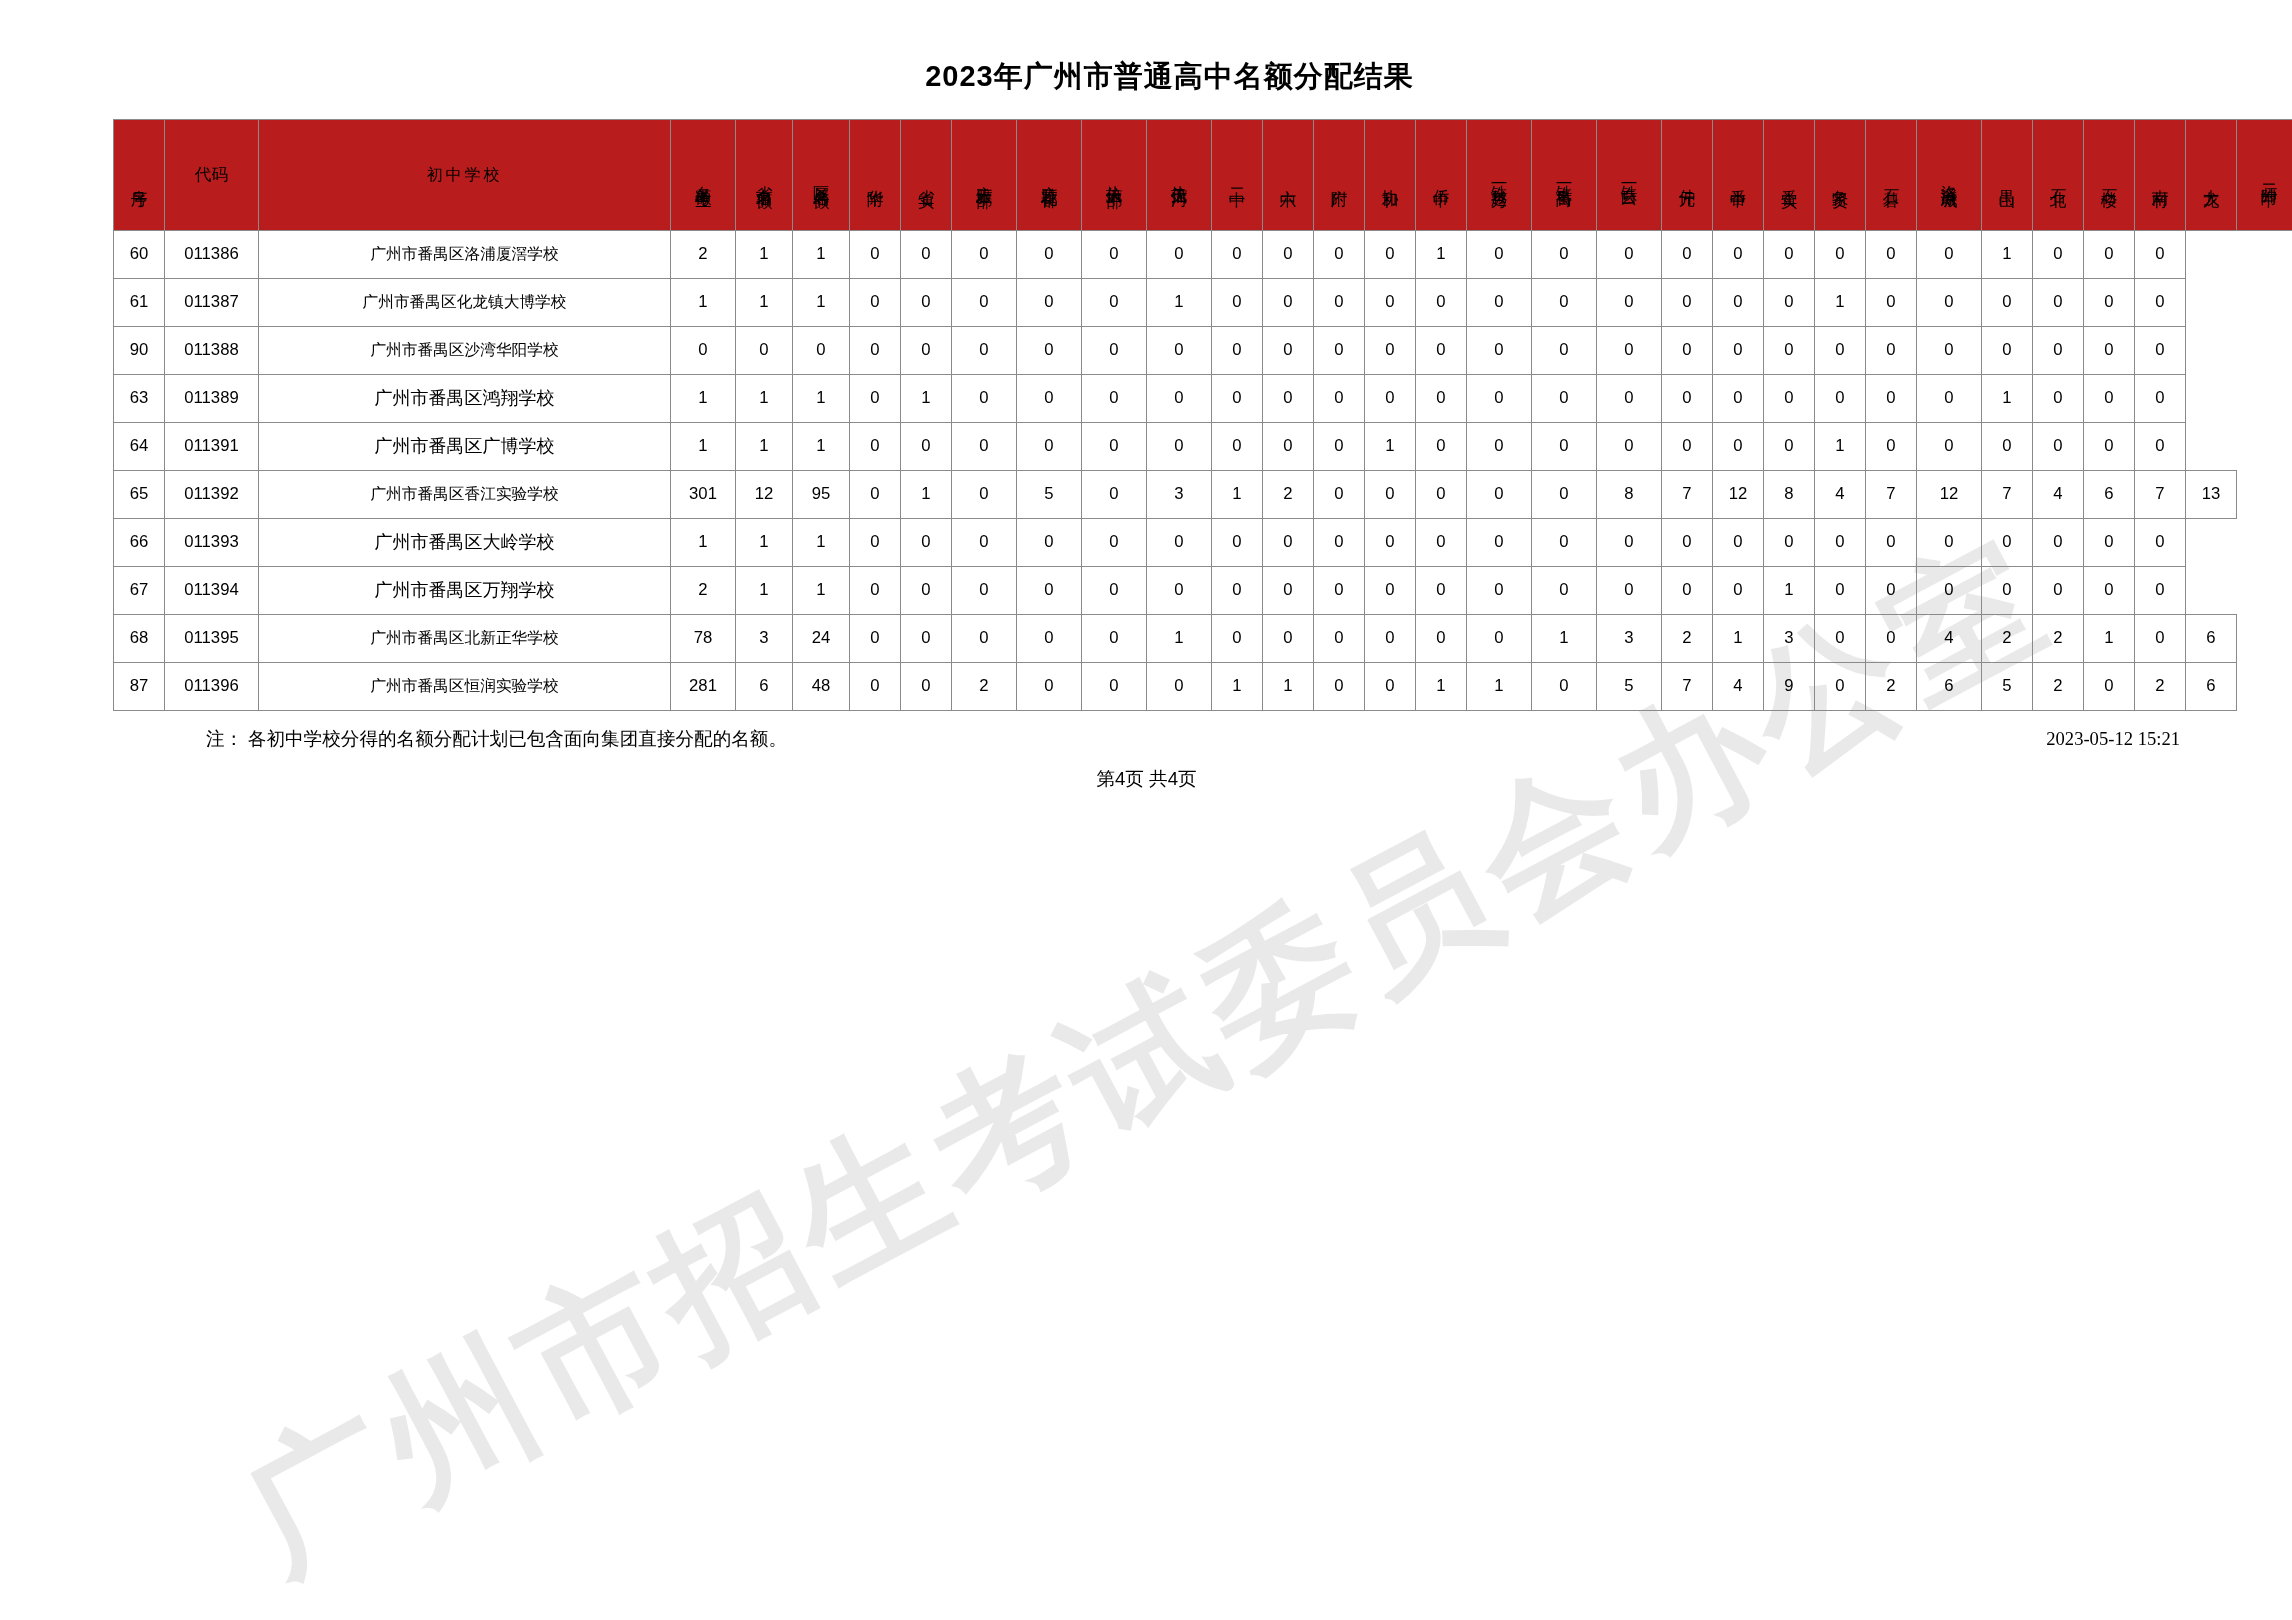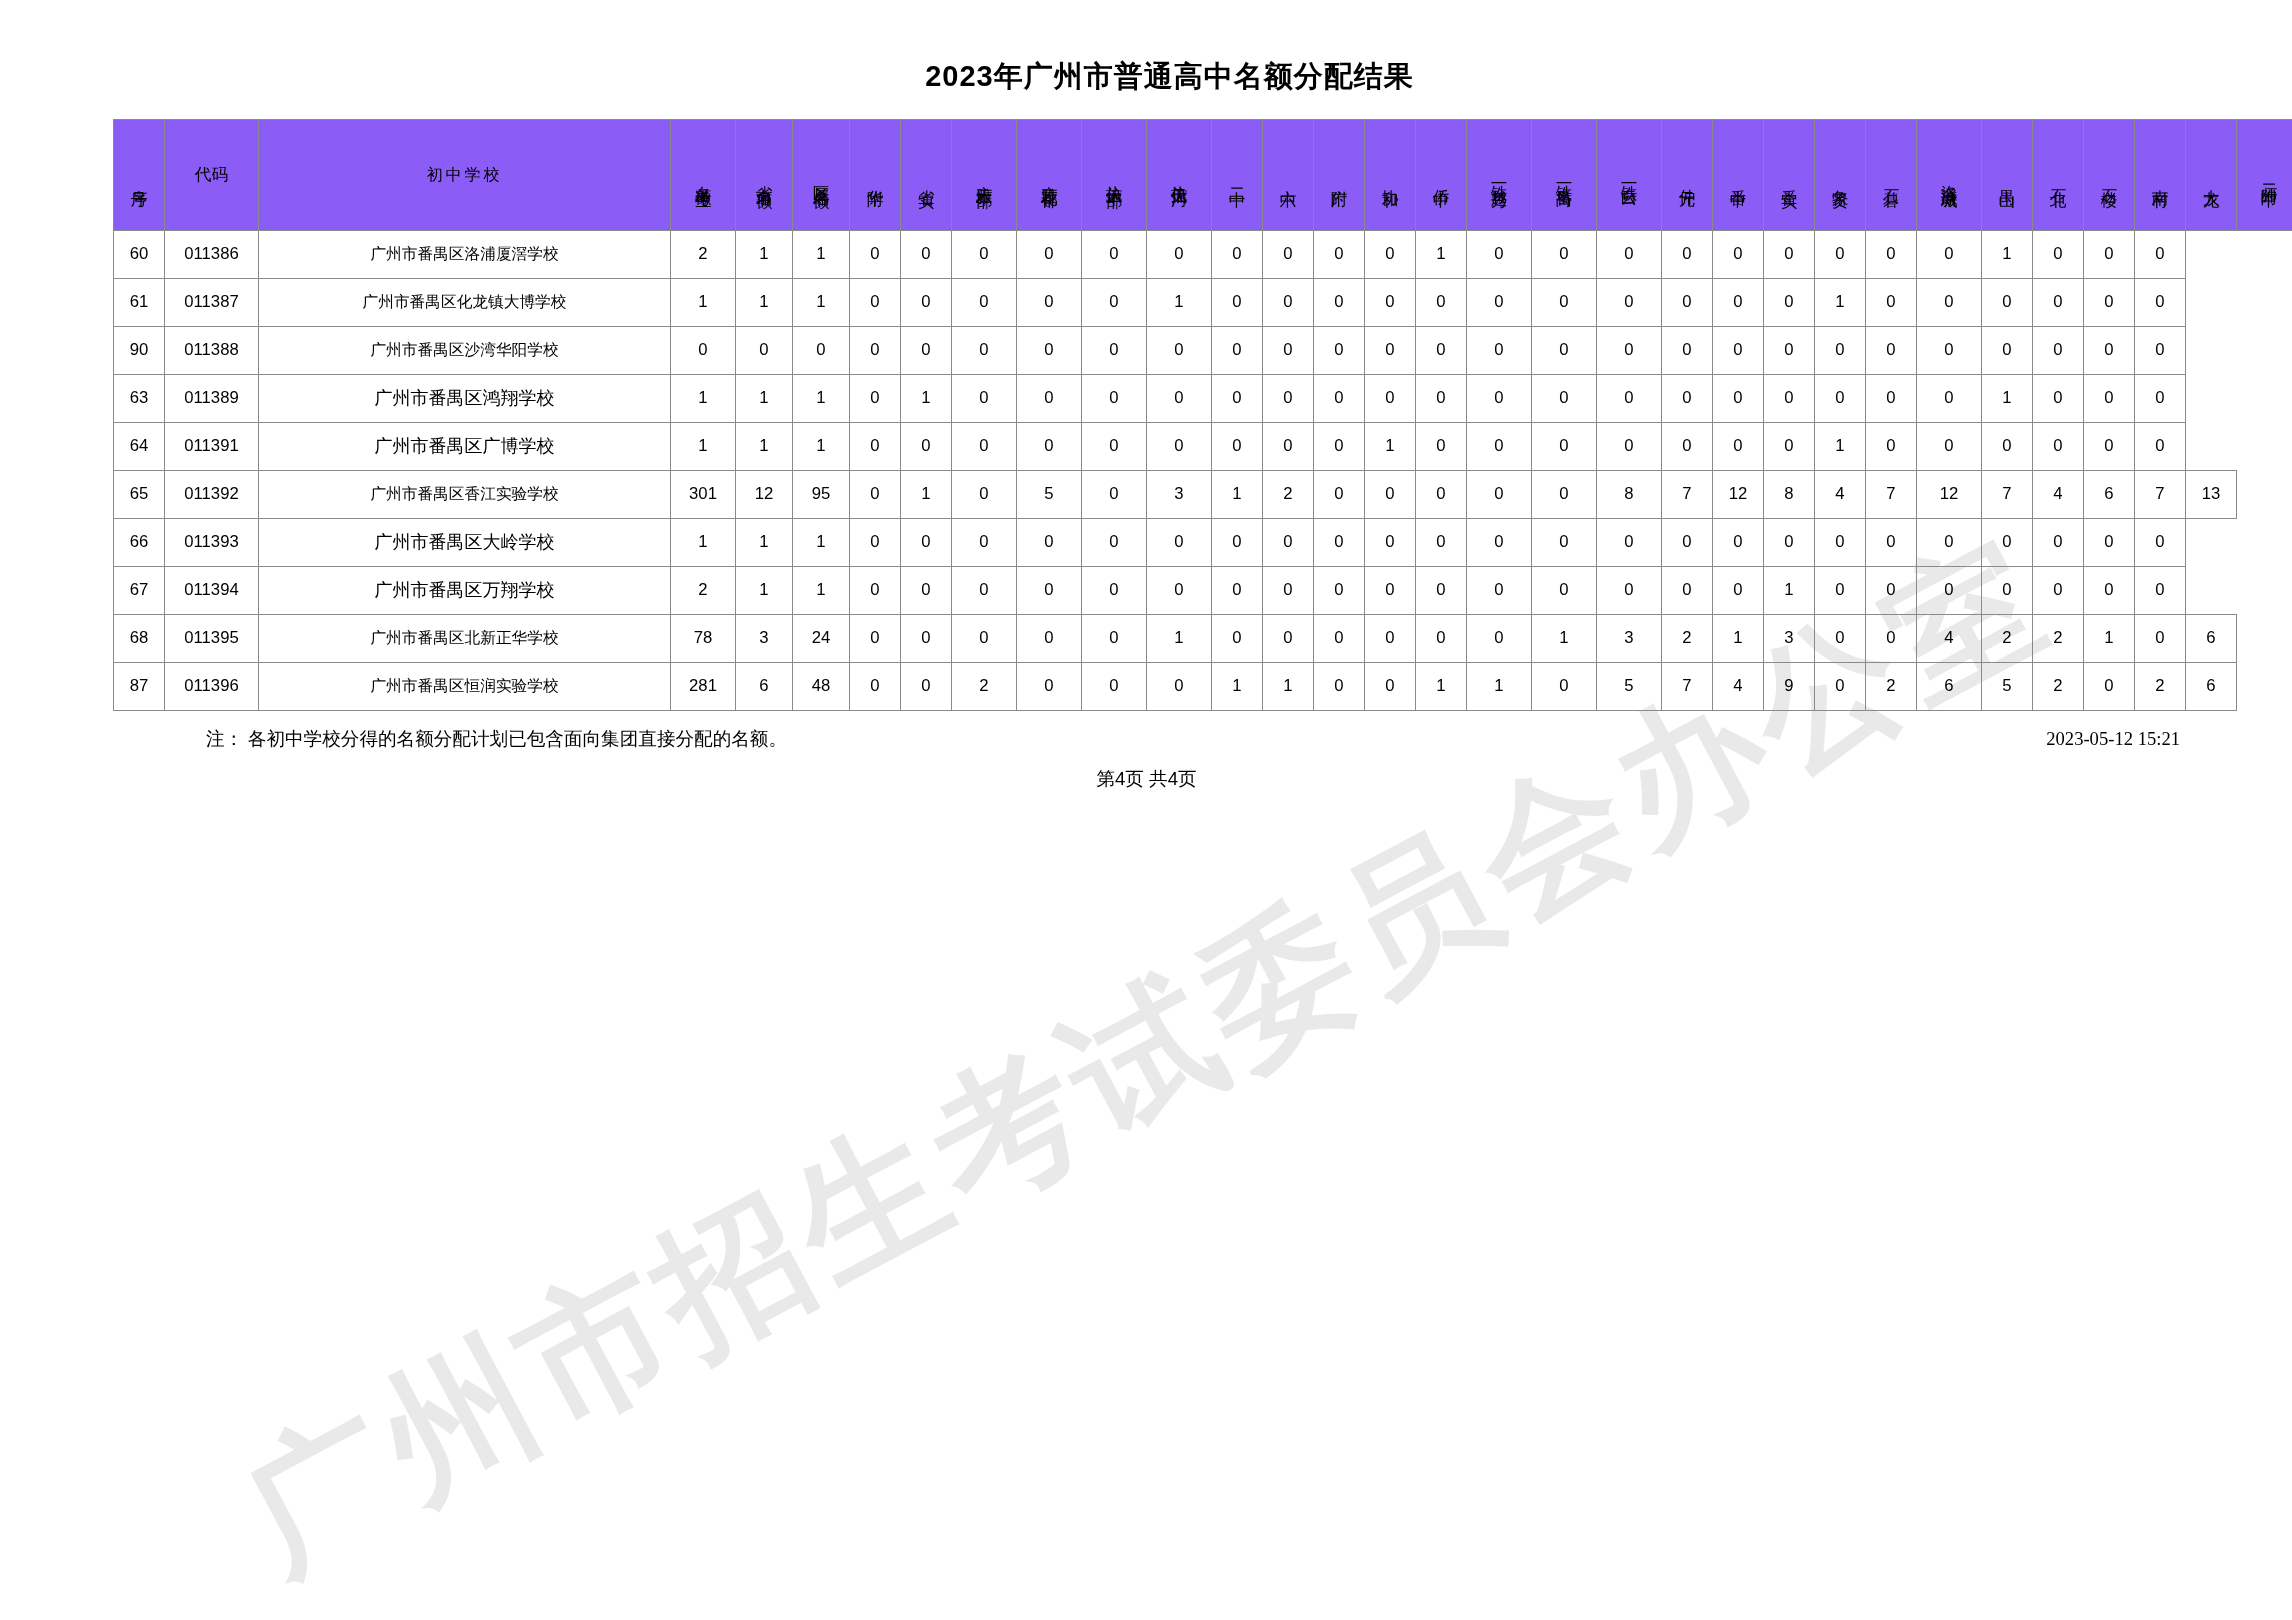--- a/index.html
+++ b/index.html
@@ -42,21 +42,21 @@
   }
   table.alloc th, table.alloc td {
     border: 1px solid #8a8a8a;
     text-align: center;
     vertical-align: middle;
     font-size: 16.7px;
     padding: 0;
     background-clip: padding-box;
   }
   thead th {
-    background: #8b5cf6;
+    background: #b91c1c;
     height: 110px;
     font-size: 18.6px;
     font-weight: normal;
     line-height: 1.08;
   }
   thead th .vbox {
     writing-mode: vertical-rl;
     text-orientation: upright;
     display: inline-block;
     letter-spacing: 2px;

